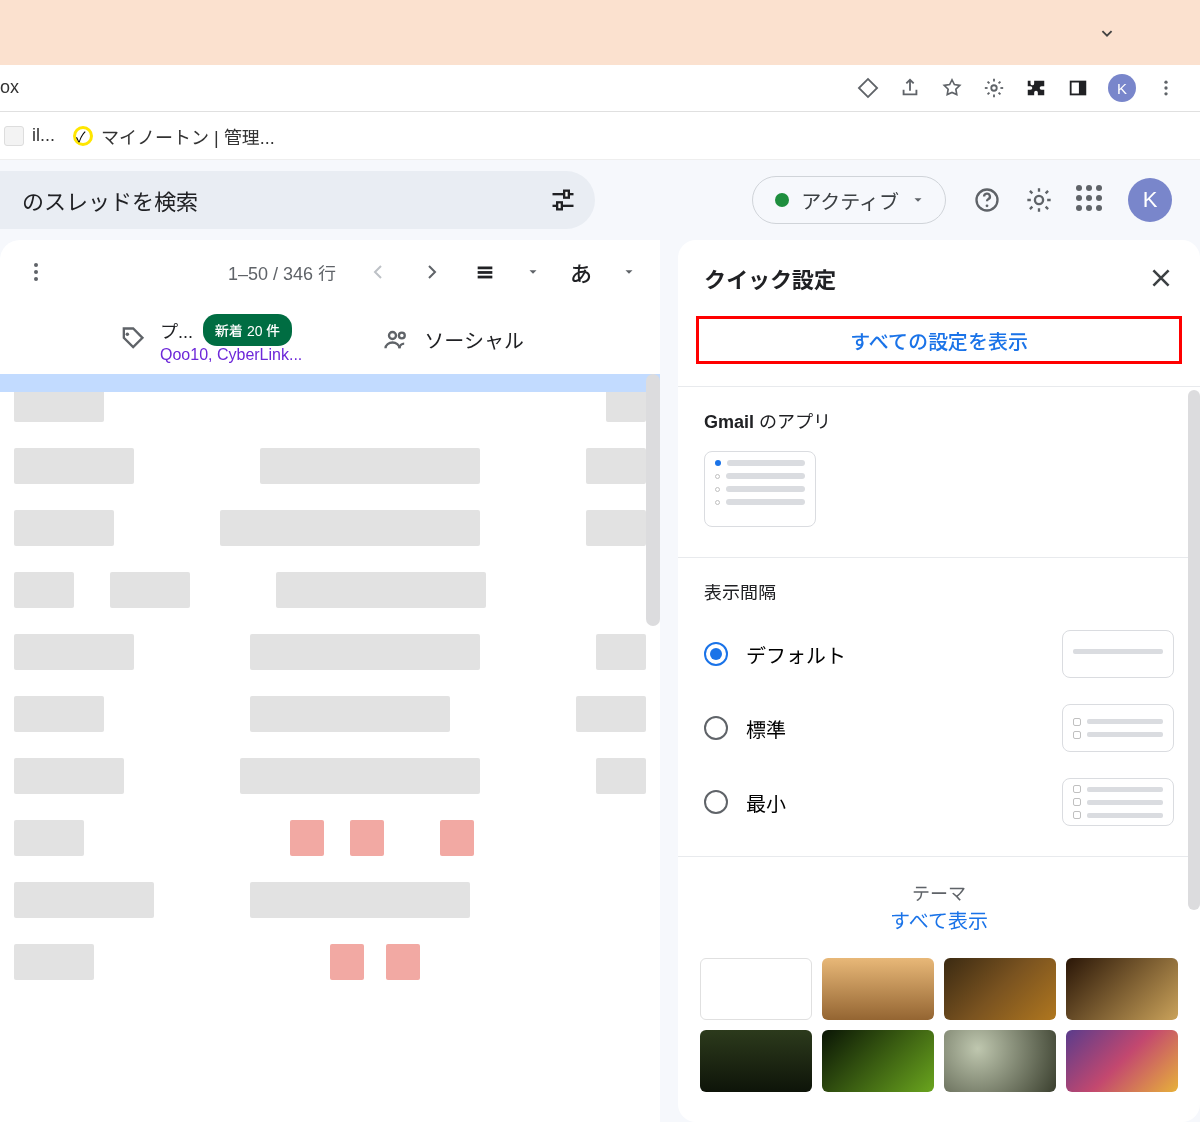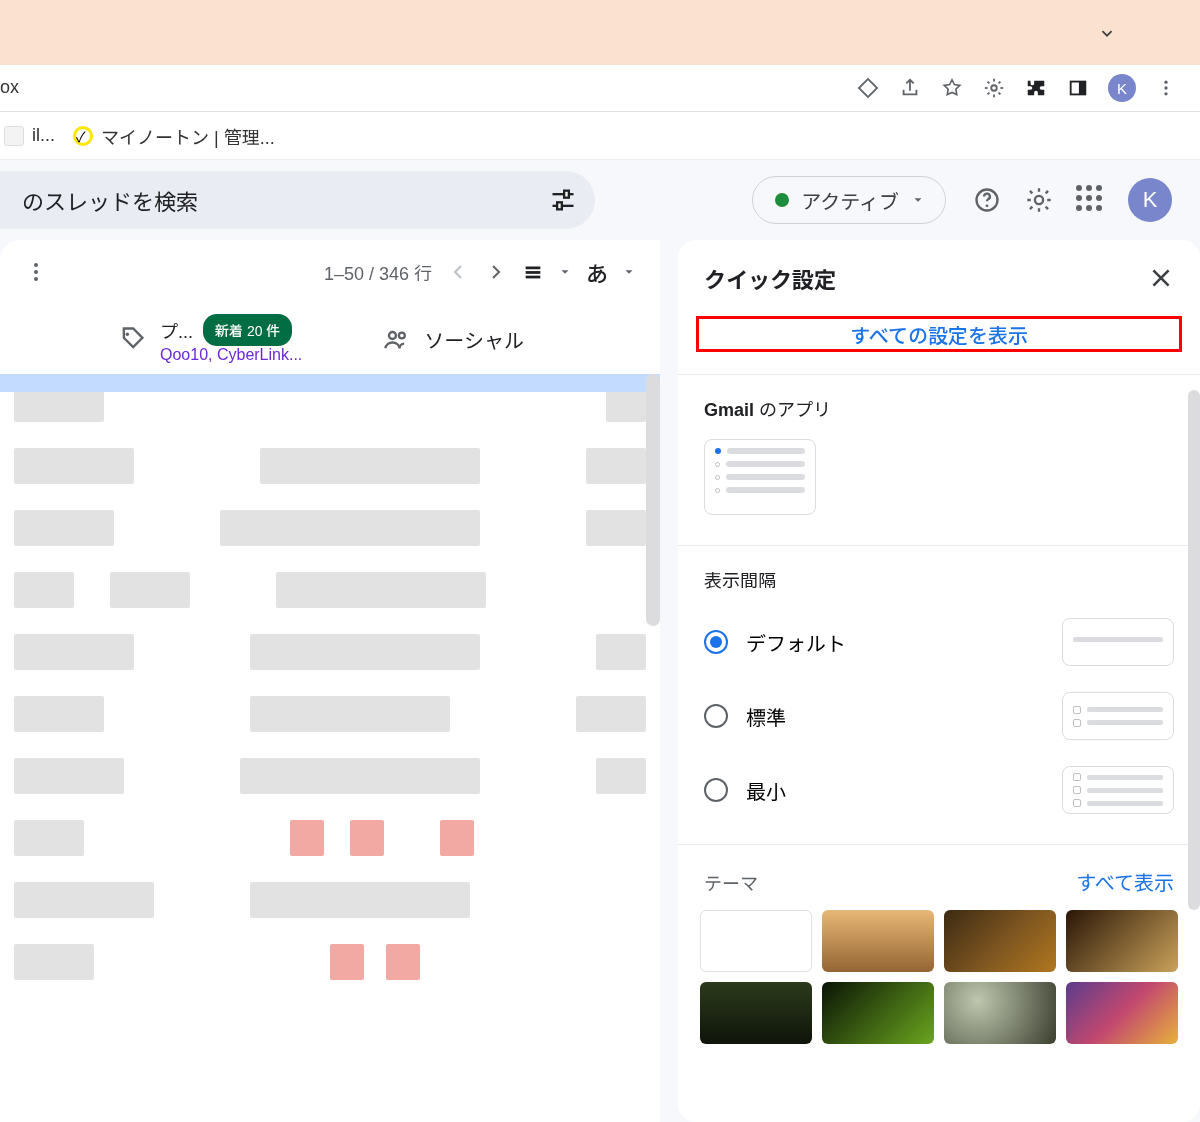--- a/index.html
+++ b/index.html
@@ -42,21 +42,21 @@
   .apps-grid span{ background:#5f6368; border-radius:50%; width:6px; height:6px;}
   .avatar-big { width:44px; height:44px; border-radius:50%; background:#7986cb; color:#fff; display:flex; align-items:center; justify-content:center; font-size:22px; font-weight:500; }
 
   .app-body { flex:1; display:flex; }
 
   
   .inbox { width: 660px; background:#fff; border-radius: 20px 0 0 0; margin-left:0; position:relative; }
   .inbox-toolbar { height: 64px; display:flex; align-items:center; padding: 0 24px; }
   .more-v { width:24px; height:24px; display:flex; flex-direction:column; justify-content:space-between; padding:3px 10px;}
   .more-v span{width:4px;height:4px;background:#5f6368;border-radius:50%;}
-  .paging { margin-left:auto; display:flex; align-items:center; gap:14px; color:#5f6368; font-size:18px;}
+  .paging { margin-left:auto; display:flex; align-items:center; gap:30px; color:#5f6368; font-size:18px;}
   .paging .arrow{ width:24px; height:24px; color:#bdc1c6;}
   .paging .arrow.dark{color:#5f6368;}
   .paging .dens{ width:22px; height:22px;}
   .paging .lang{ font-size:22px; color:#202124; font-weight:500;}
   .paging .dd{width:14px;height:14px;}
 
   .tabs-row { height:70px; display:flex; align-items:center; padding: 0 0 0 118px; gap: 80px; }
   .tab-promo { display:flex; align-items:center; gap:14px;}
   .tab-promo .tagicon{width:28px;height:28px;color:#5f6368;}
   .tab-promo .col{display:flex; flex-direction:column;}
@@ -72,21 +72,21 @@
   .mosaic .blk{ background:#e2e2e2; border-radius:2px;}
   .mosaic .red{ background:#f2a9a3;}
   .selrow{position:absolute; left:0; right:0; top:0; height:18px; background:#c2dbff;}
   .scroll-hint{position:absolute; top:0; right:0; width:14px; height:252px; background:#dcdcde; border-radius:7px;}
 
   
   .qs { flex:1; background:#fff; border-radius:18px; margin-left:18px; position:relative; }
   .qs-head{ display:flex; align-items:center; padding: 22px 26px 18px 26px; font-weight: bold;}
   .qs-head .title{ font-size:22px; color:#202124;}
   .qs-head .close{ margin-left:auto; width:26px; height:26px; color:#3c4043;}
-  .see-all-box{ margin: 4px 18px 0 18px; height:36px; border:3px solid #ff0000; display:flex; align-items:center; justify-content:center;}
+  .see-all-box{ margin: 4px 18px 0 18px; height:48px; border:3px solid #ff0000; display:flex; align-items:center; justify-content:center;}
   .see-all-box .link{ color:#1a73e8; font-size:20px; font-weight:500;}
   .sep{ height:1px; background:#e8eaed; margin: 22px 0 0 0;}
 
   .qs-section{ padding: 20px 26px 8px 26px;}
   .qs-section .st{ font-size:18px; color:#202124;}
   .qs-section .st .b{font-weight:700;}
   .qs-row{ display:flex; align-items:center; justify-content:space-between; margin-top: 18px;}
   .qs-row .labels .lab1{ font-size:20px; color:#202124;}
   .qs-row .labels .link{ font-size:20px; color:#1a73e8; display:block; margin-top:10px;}
 
@@ -99,21 +99,21 @@
   .radio-row{ display:flex; align-items:center; gap:18px; margin-top: 26px;}
   .radio{ width:24px; height:24px; border:2px solid #5f6368; border-radius:50%; display:flex; align-items:center; justify-content:center;}
   .radio.sel{ border-color:#1a73e8;}
   .radio.sel .inner{ width:12px; height:12px; background:#1a73e8; border-radius:50%;}
   .radio-row .rlab{ font-size:20px; color:#000000;}
   .density-thumb{ margin-left:auto; width:112px; height:48px; border:1px solid #dadce0; border-radius:8px; padding:6px 10px; display:flex; flex-direction:column; justify-content:center; gap:5px;}
   .density-thumb .ln{ height:5px; background:#dadce0; border-radius:2px;}
   .density-thumb .row2{display:flex; align-items:center; gap:6px;}
   .density-thumb .bx{width:8px;height:8px;border:1px solid #c0c0c0;border-radius:2px;}
 
-  .theme-head{ display:flex; align-items:center; justify-content:space-between; padding: 22px 26px 14px 26px;}
+  .theme-head{ display:flex; align-items:center; justify-content:space-between; padding: 22px 26px 24px 26px; flex-direction: column;}
   .theme-head .tt{ font-size:18px; color:#5f6368;}
   .theme-head .link{ font-size:20px; color:#1a73e8;}
   .theme-grid{ padding: 0 22px 10px 22px; display:grid; grid-template-columns: repeat(4, 1fr); gap:10px;}
   .theme-tile{ height:62px; border-radius:6px;}
   .t1{ background:#fff; border:1px solid #e0e0e0;}
   .t2{ background: linear-gradient(180deg,#e8b878 0%, #946532 100%);}
   .t3{ background: linear-gradient(135deg,#3b2a12, #7a5320, #b0771f);}
   .t4{ background: linear-gradient(135deg,#2a1607, #caa25a);}
   .t5{ background: linear-gradient(180deg,#2c3a1c, #0e1409);}
   .t6{ background: linear-gradient(135deg,#0a1505, #6aa51e);}

